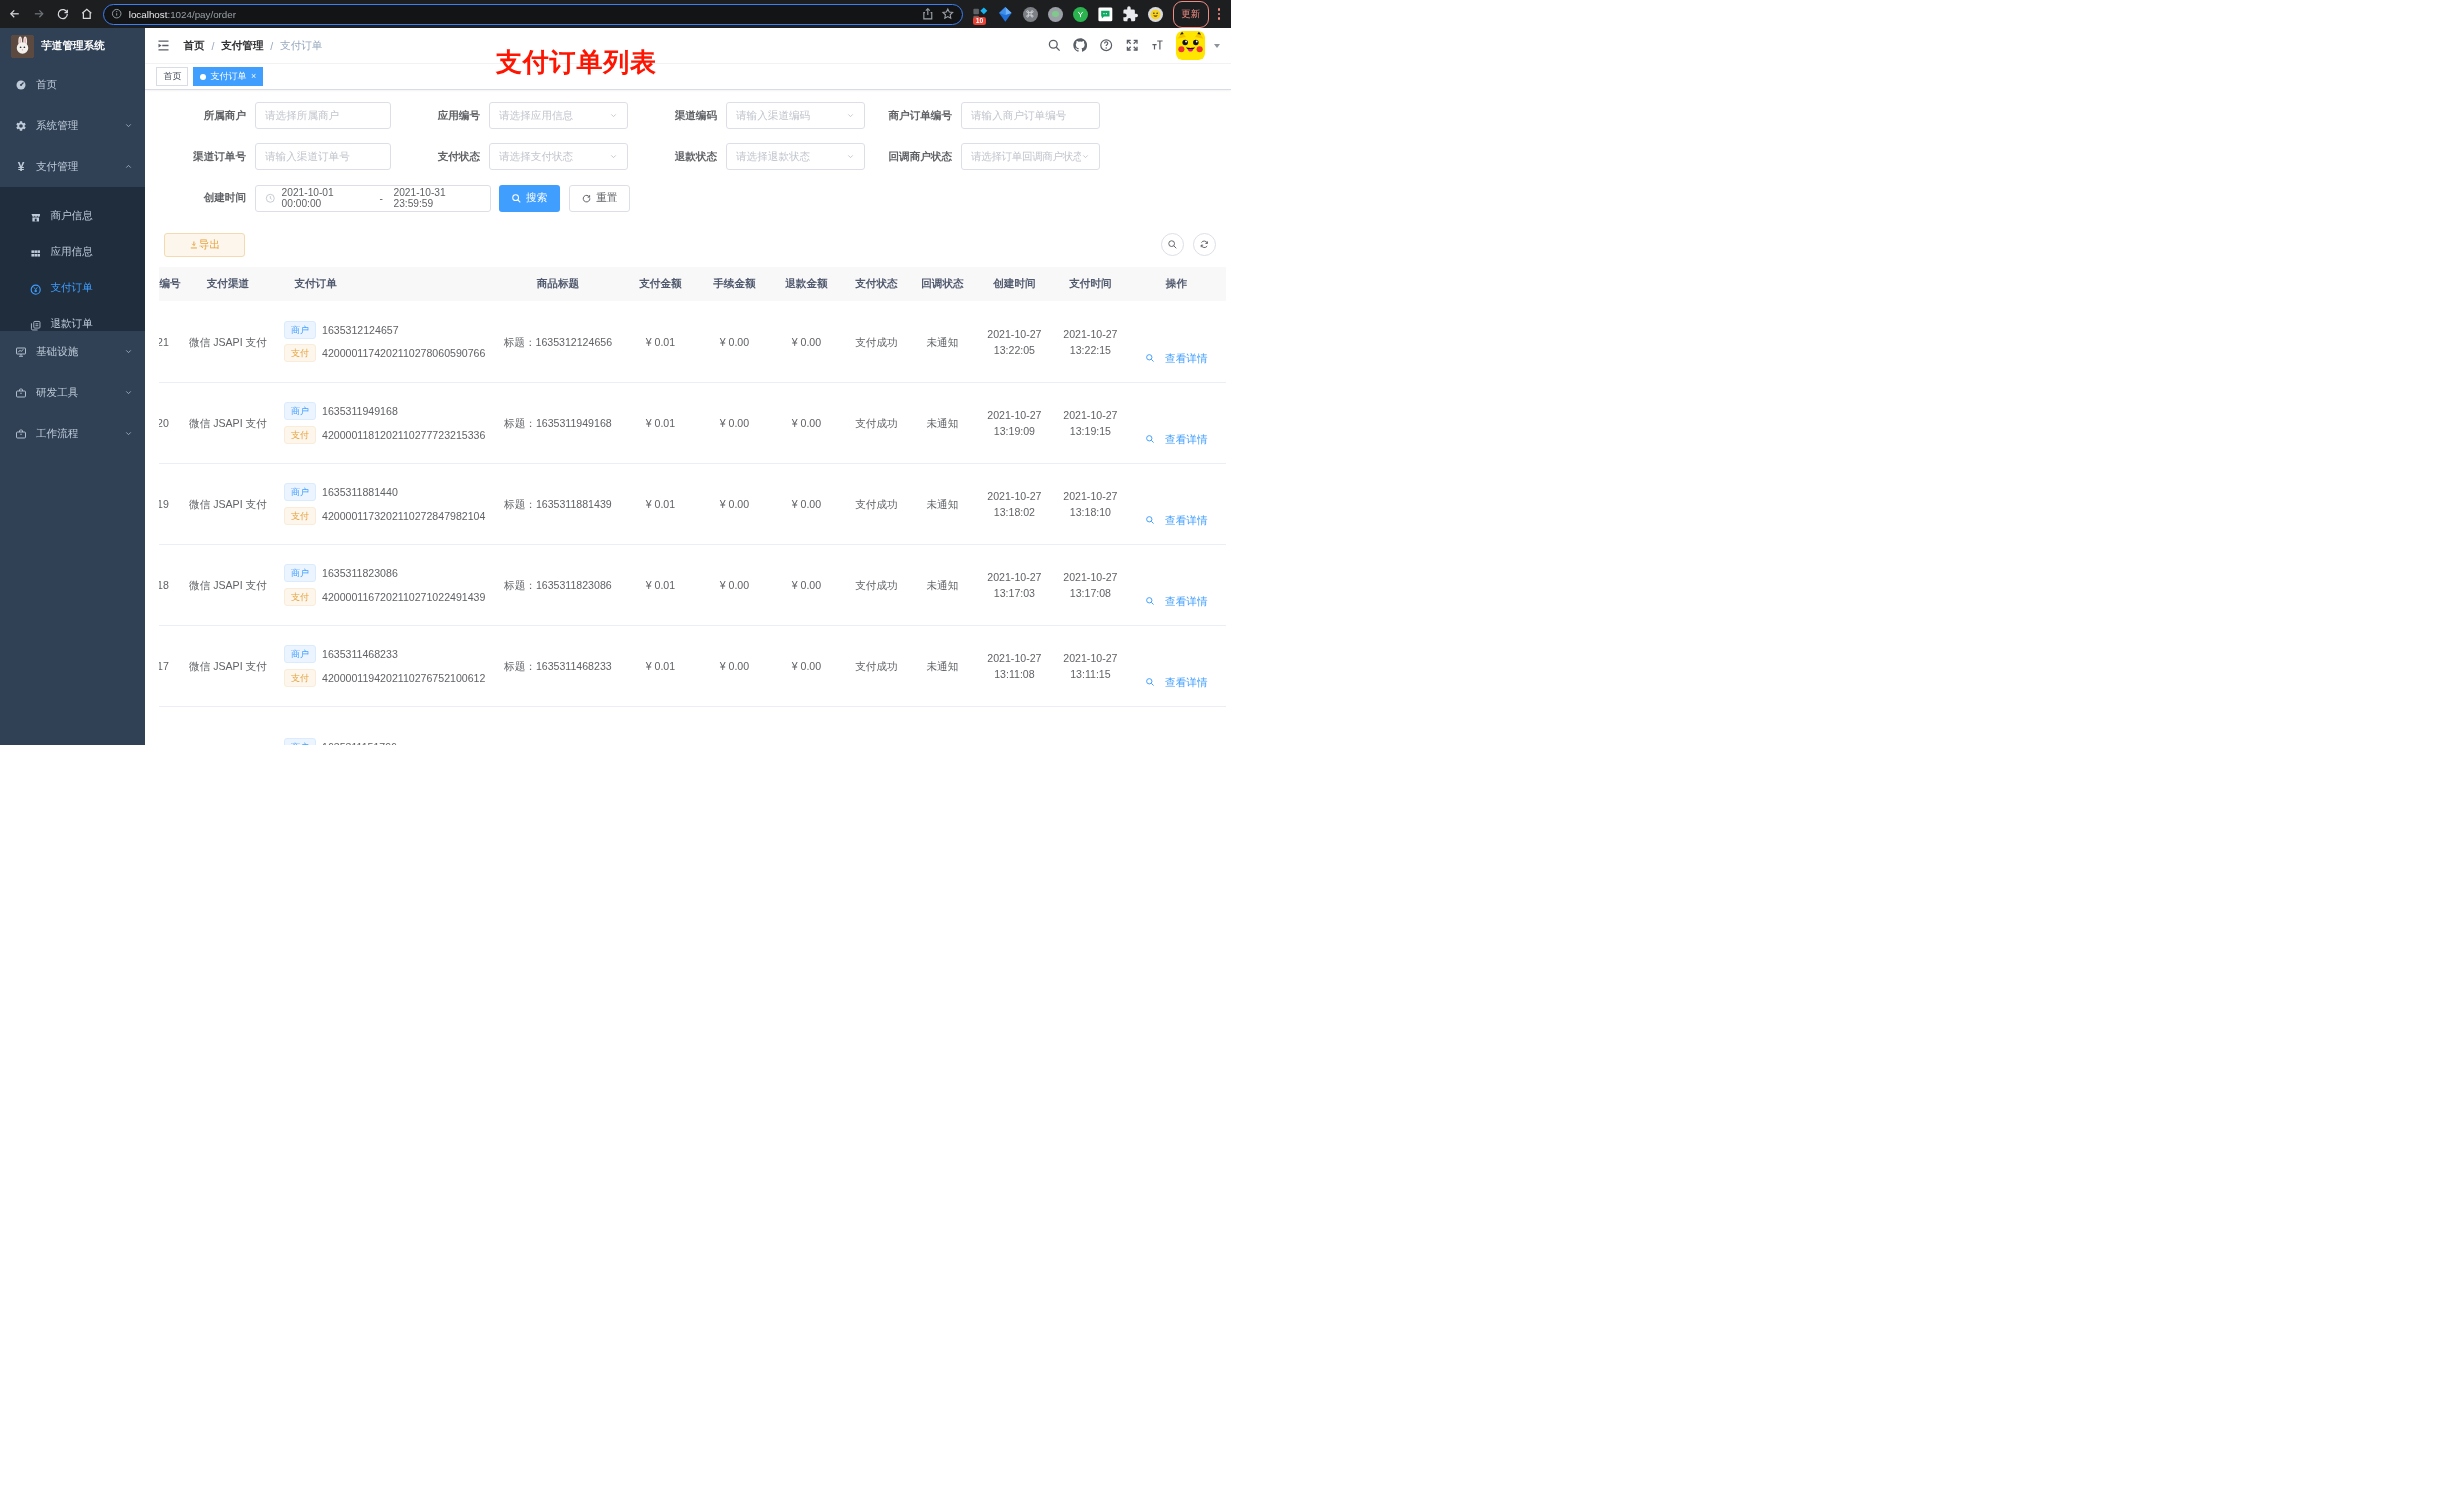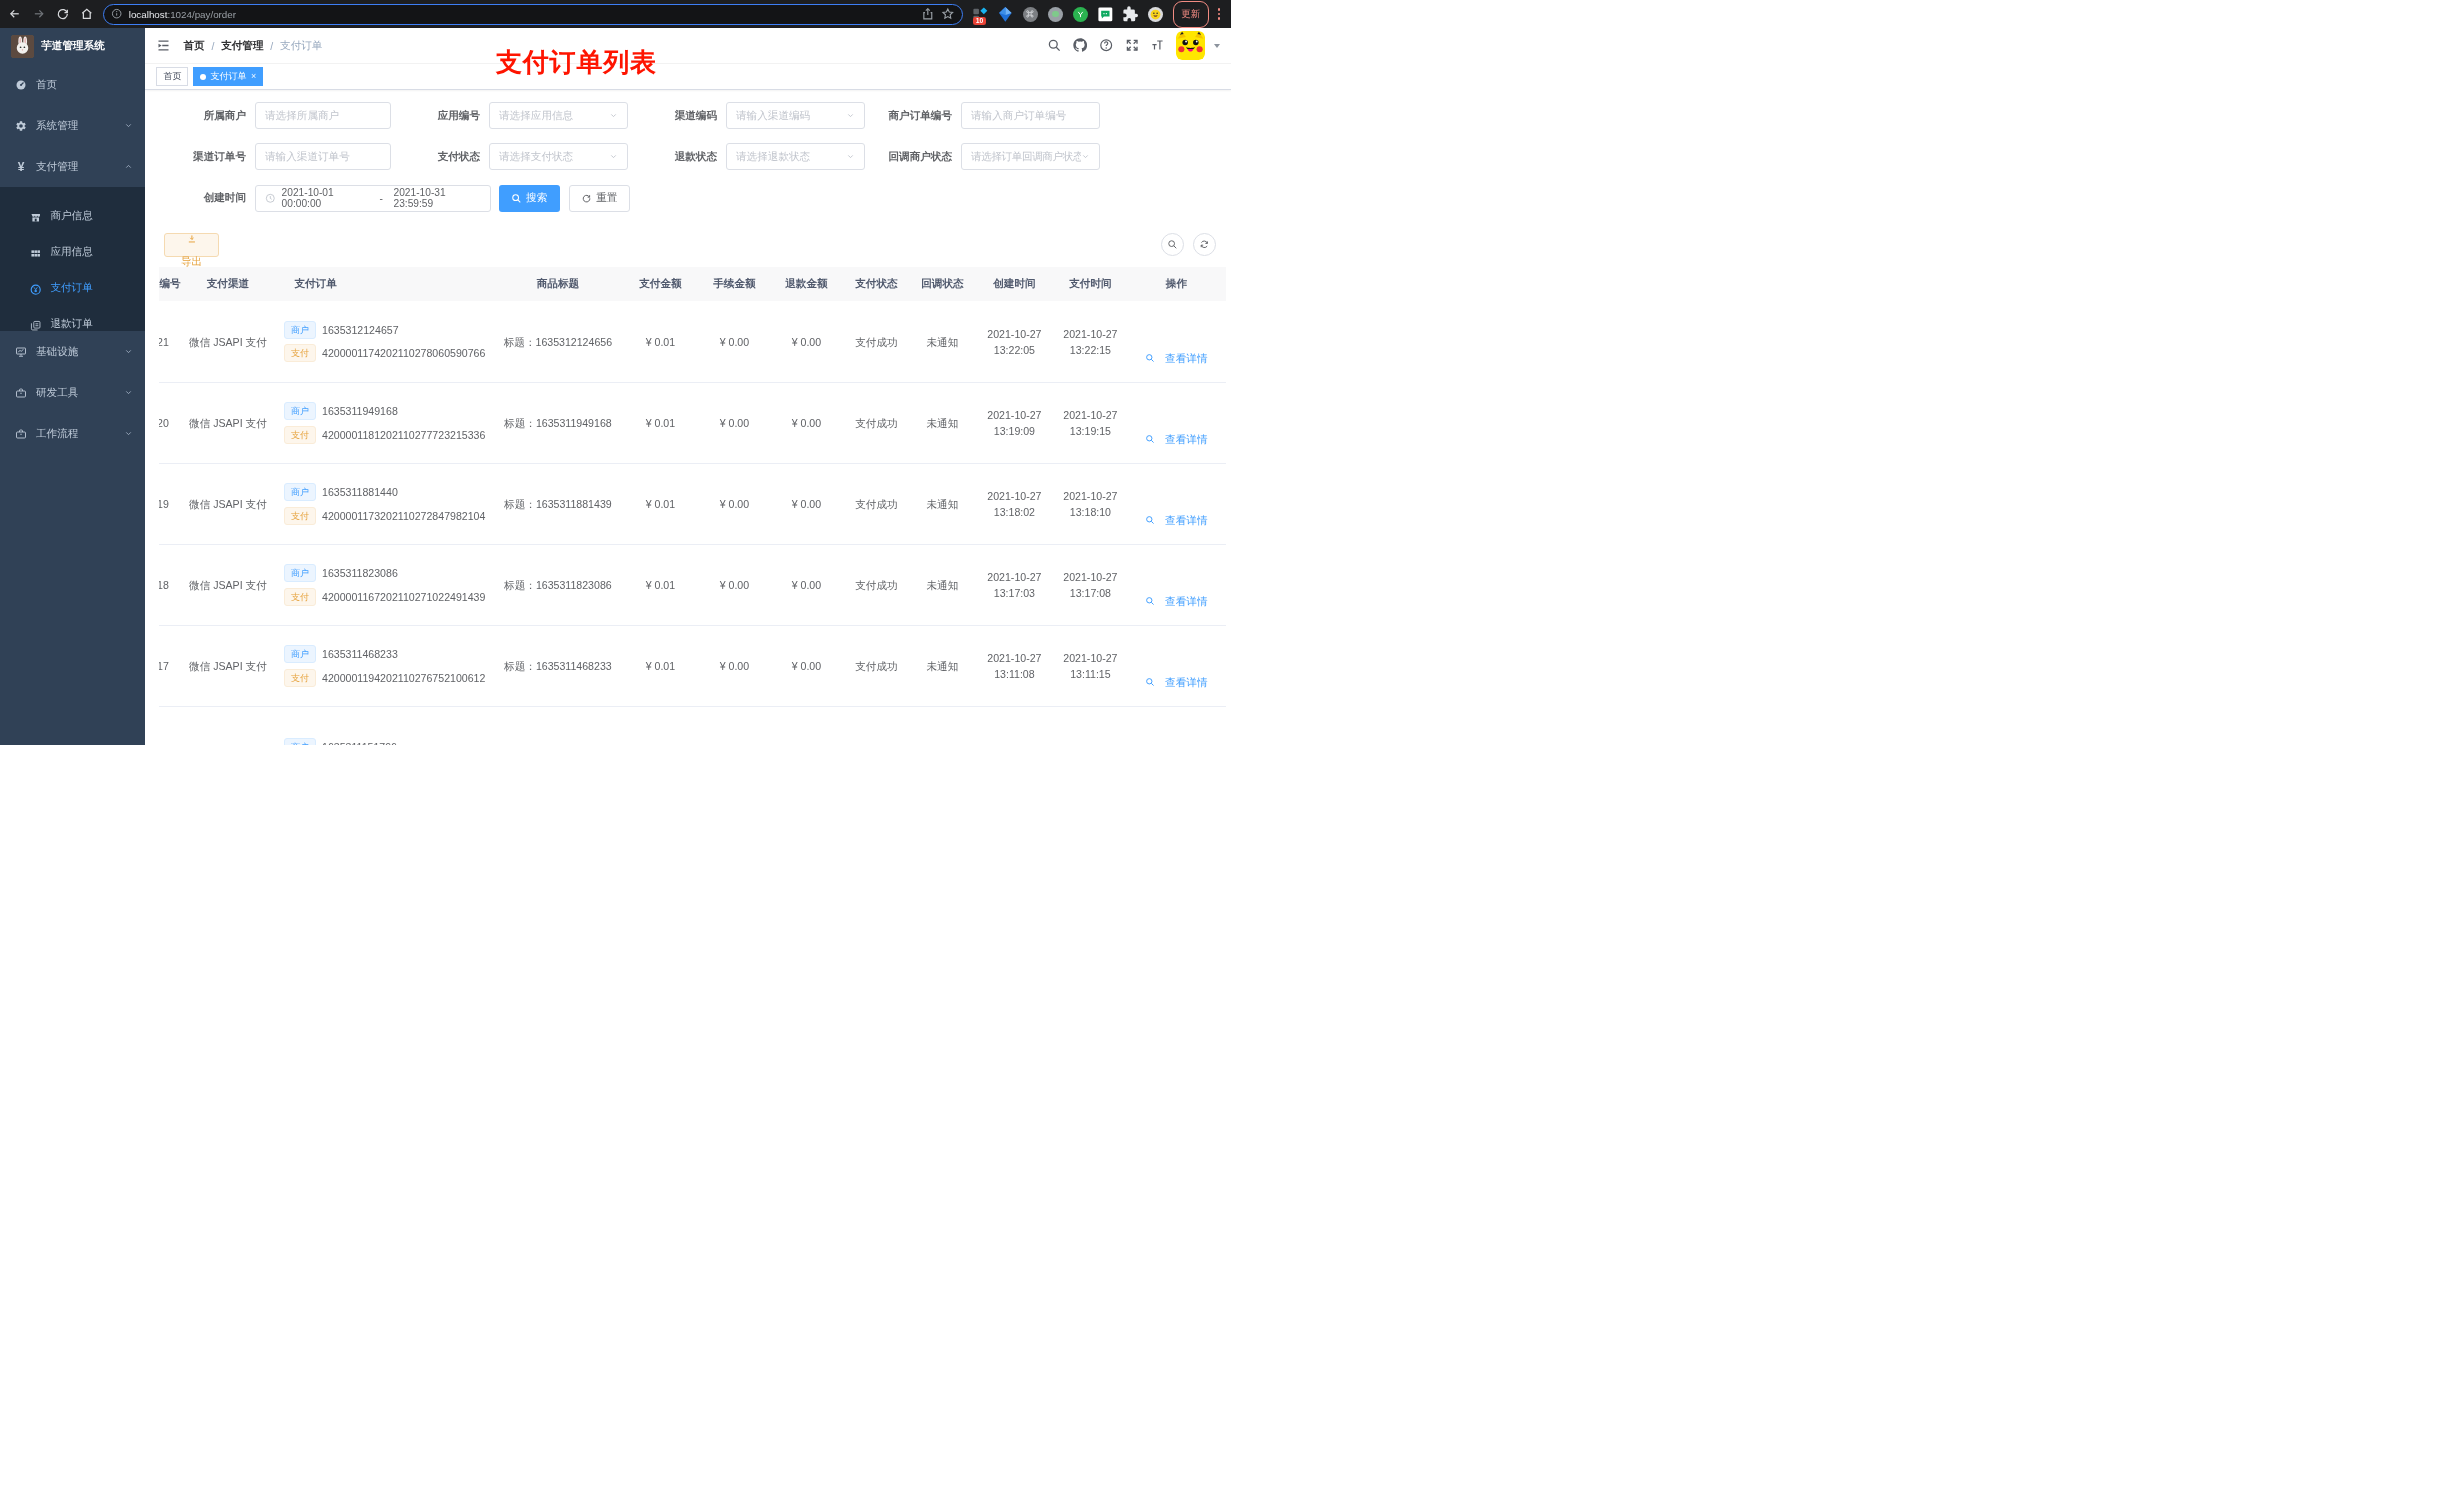--- a/index.html
+++ b/index.html
@@ -81,22 +81,22 @@
   .date-input { width:236px; color:#606266; gap:6px; font-size:10.2px; cursor:pointer; }
   .date-input .clock { width:10.6px; height:10.6px; color:#c0c4cc; flex:0 0 10.6px; }
   .date-sep { color:#606266; padding:0 4.5px; }
   .btn { height:27px; border-radius:3px; font-size:10.6px; display:inline-flex; align-items:center; gap:4.5px;
     padding:0 11.4px; cursor:pointer; border:0.8px solid transparent; }
   .btn-search { background:#409eff; color:#fff; margin-left:7.6px; }
   .btn-reset { background:#fff; border-color:#dcdfe6; color:#606266; margin-left:9px; }
   .btn .bic { width:10.6px; height:10.6px; }
 
   .toolbar-row { display:flex; align-items:center; padding:0 15px 0 19px; margin-top:21px; }
-  .btn-export { height:24px; padding:0 16px; background:#fdf6ec; border:0.8px solid #f5dab1; color:#e6a23c;
-    border-radius:3px; font-size:10.6px; display:inline-flex; align-items:center; gap:11px; cursor:pointer;flex-direction:column; }
+  .btn-export { height:24px; padding:0 24px; background:#fdf6ec; border:0.8px solid #f5dab1; color:#e6a23c;
+    border-radius:3px; font-size:10.6px; display:inline-flex; align-items:center; gap:0; cursor:pointer; }
   .btn-export .bic { width:9.8px; height:9.8px; }
   .tb-right { margin-left:auto; display:flex; }
   .circle-btn { width:23px; height:23px; border-radius:50%; border:0.8px solid #dcdfe6; background:#fff;
     color:#606266; display:flex; align-items:center; justify-content:center; margin-left:9px; cursor:pointer; }
   .circle-btn svg { width:10.6px; height:10.6px; }
 
   
   .tbl-wrap { margin:10.6px 6.8px 0 14.4px; }
   table { width:1065px; border-collapse:collapse; table-layout:fixed; }
   th { height:34px; background:#f8f8f9; color:#515a6e; font-size:10.6px; font-weight:700; text-align:center;

